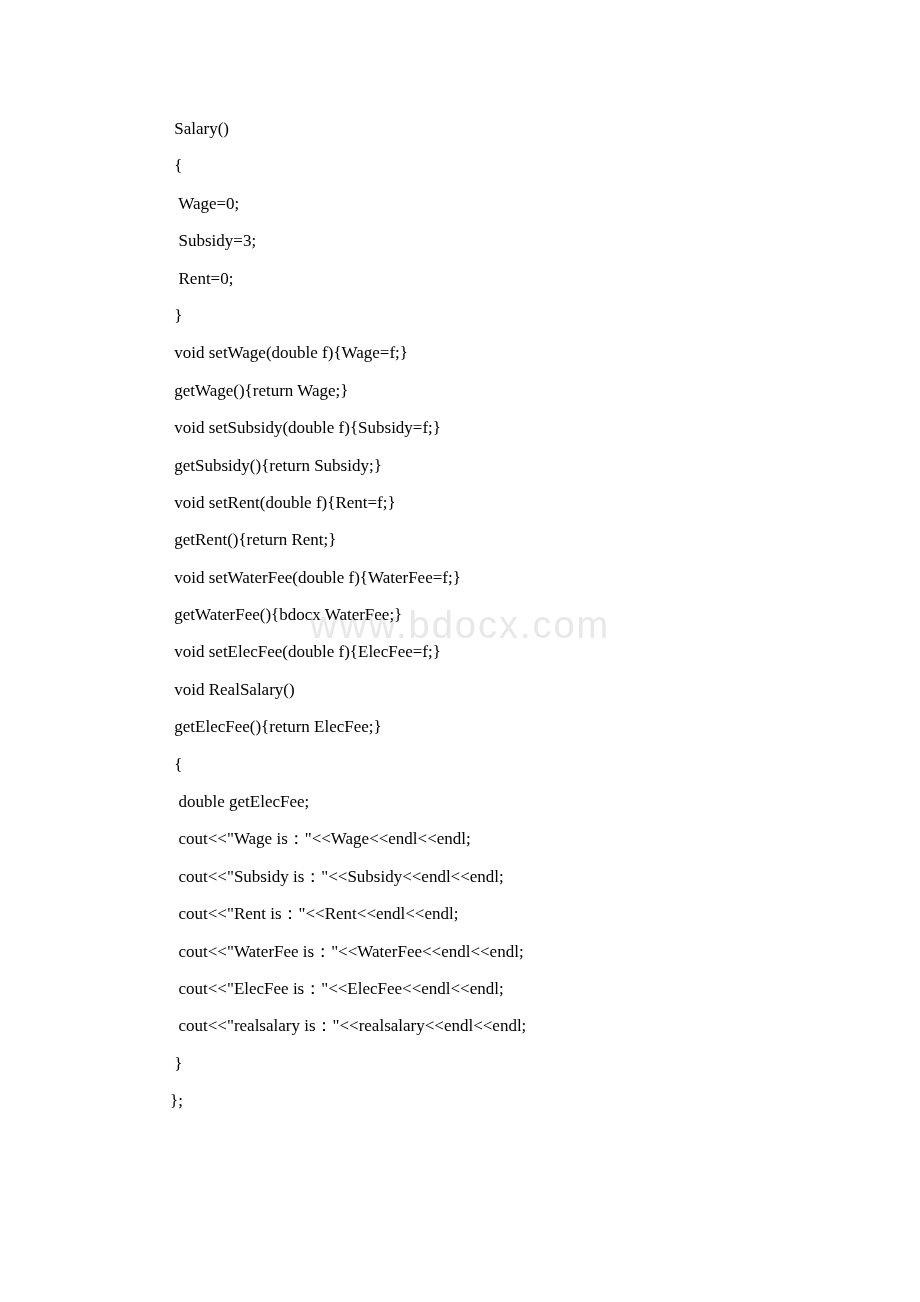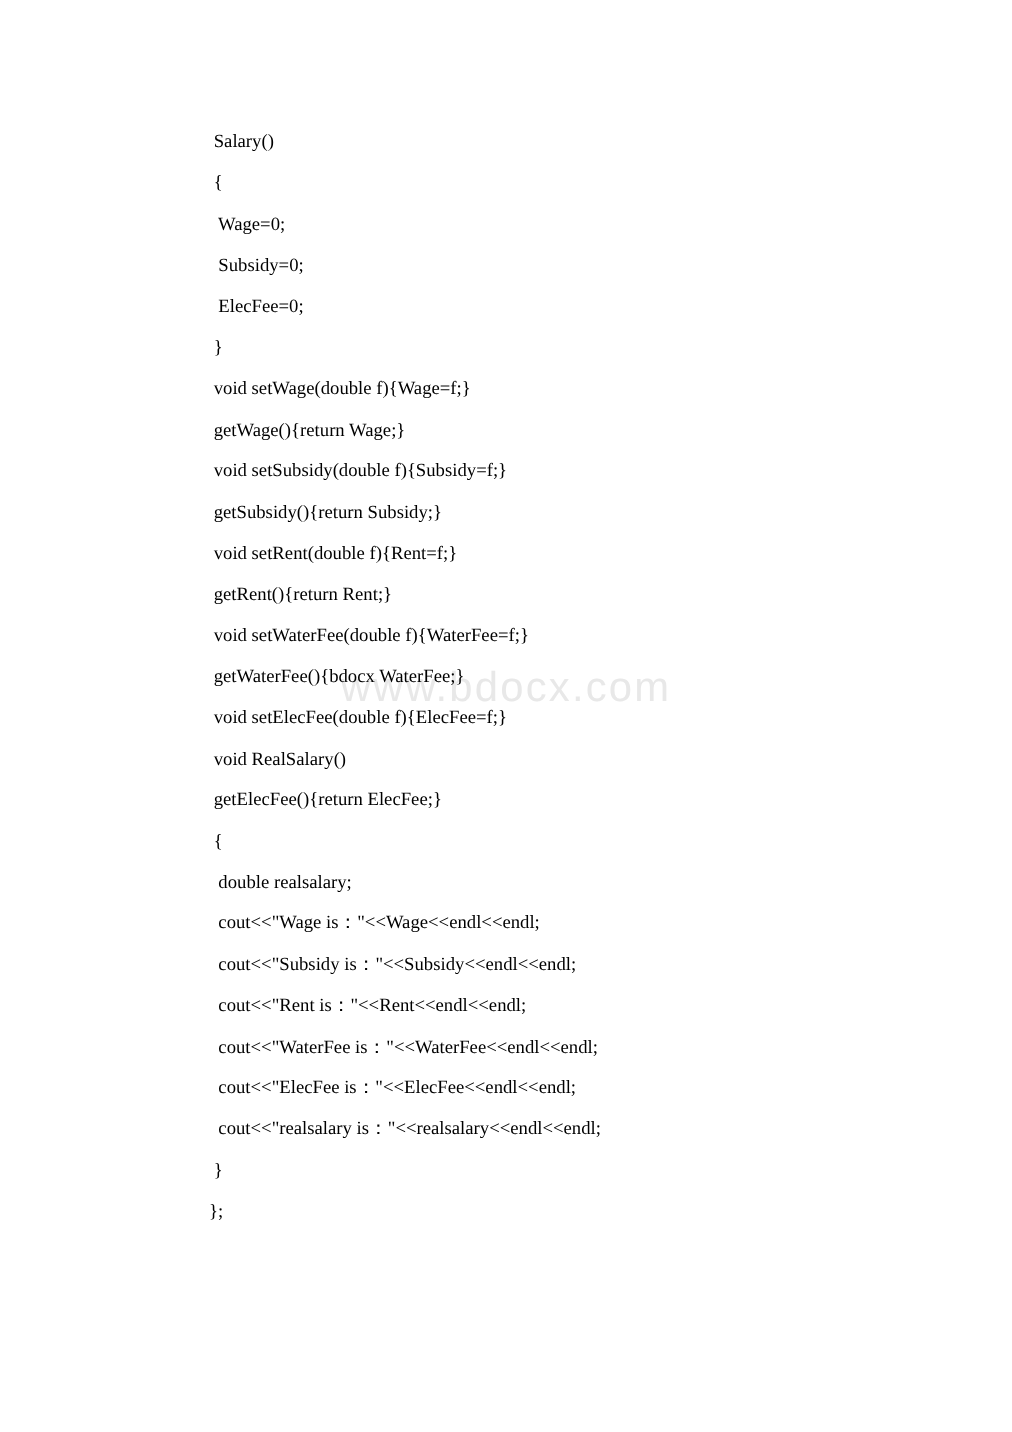--- a/index.html
+++ b/index.html
@@ -30,48 +30,47 @@
       font-weight: 400;
       color: #e8e8e8;
       letter-spacing: 2px;
       z-index: 0;
       pointer-events: none;
       font-family: Arial, sans-serif;
     }
     .content {
       position: relative;
       z-index: 1;
-      margin-left: 20px;
     }
   </style>
 </head>
 <body>
 
 <div class="watermark">www.bdocx.com</div>
 
 <div class="content">
   <div class="code-line"> Salary()</div>
   <div class="code-line"> {</div>
   <div class="code-line">  Wage=0;</div>
-  <div class="code-line">  Subsidy=0;</div>
-  <div class="code-line">  ElecFee=0;</div>
+  <div class="code-line">  Subsidy=3;</div>
+  <div class="code-line">  Rent=0;</div>
   <div class="code-line"> }</div>
   <div class="code-line"> void setWage(double f){Wage=f;}</div>
   <div class="code-line"> getWage(){return Wage;}</div>
   <div class="code-line"> void setSubsidy(double f){Subsidy=f;}</div>
   <div class="code-line"> getSubsidy(){return Subsidy;}</div>
   <div class="code-line"> void setRent(double f){Rent=f;}</div>
   <div class="code-line"> getRent(){return Rent;}</div>
   <div class="code-line"> void setWaterFee(double f){WaterFee=f;}</div>
   <div class="code-line"> getWaterFee(){bdocx WaterFee;}</div>
   <div class="code-line"> void setElecFee(double f){ElecFee=f;}</div>
   <div class="code-line"> void RealSalary()</div>
   <div class="code-line"> getElecFee(){return ElecFee;}</div>
   <div class="code-line"> {</div>
-  <div class="code-line">  double realsalary;</div>
+  <div class="code-line">  double getElecFee;</div>
   <div class="code-line">  cout&lt;&lt;"Wage is："&lt;&lt;Wage&lt;&lt;endl&lt;&lt;endl;</div>
   <div class="code-line">  cout&lt;&lt;"Subsidy is："&lt;&lt;Subsidy&lt;&lt;endl&lt;&lt;endl;</div>
   <div class="code-line">  cout&lt;&lt;"Rent is："&lt;&lt;Rent&lt;&lt;endl&lt;&lt;endl;</div>
   <div class="code-line">  cout&lt;&lt;"WaterFee is："&lt;&lt;WaterFee&lt;&lt;endl&lt;&lt;endl;</div>
   <div class="code-line">  cout&lt;&lt;"ElecFee is："&lt;&lt;ElecFee&lt;&lt;endl&lt;&lt;endl;</div>
   <div class="code-line">  cout&lt;&lt;"realsalary is："&lt;&lt;realsalary&lt;&lt;endl&lt;&lt;endl;</div>
   <div class="code-line"> }</div>
   <div class="code-line">};</div>
 </div>
 

